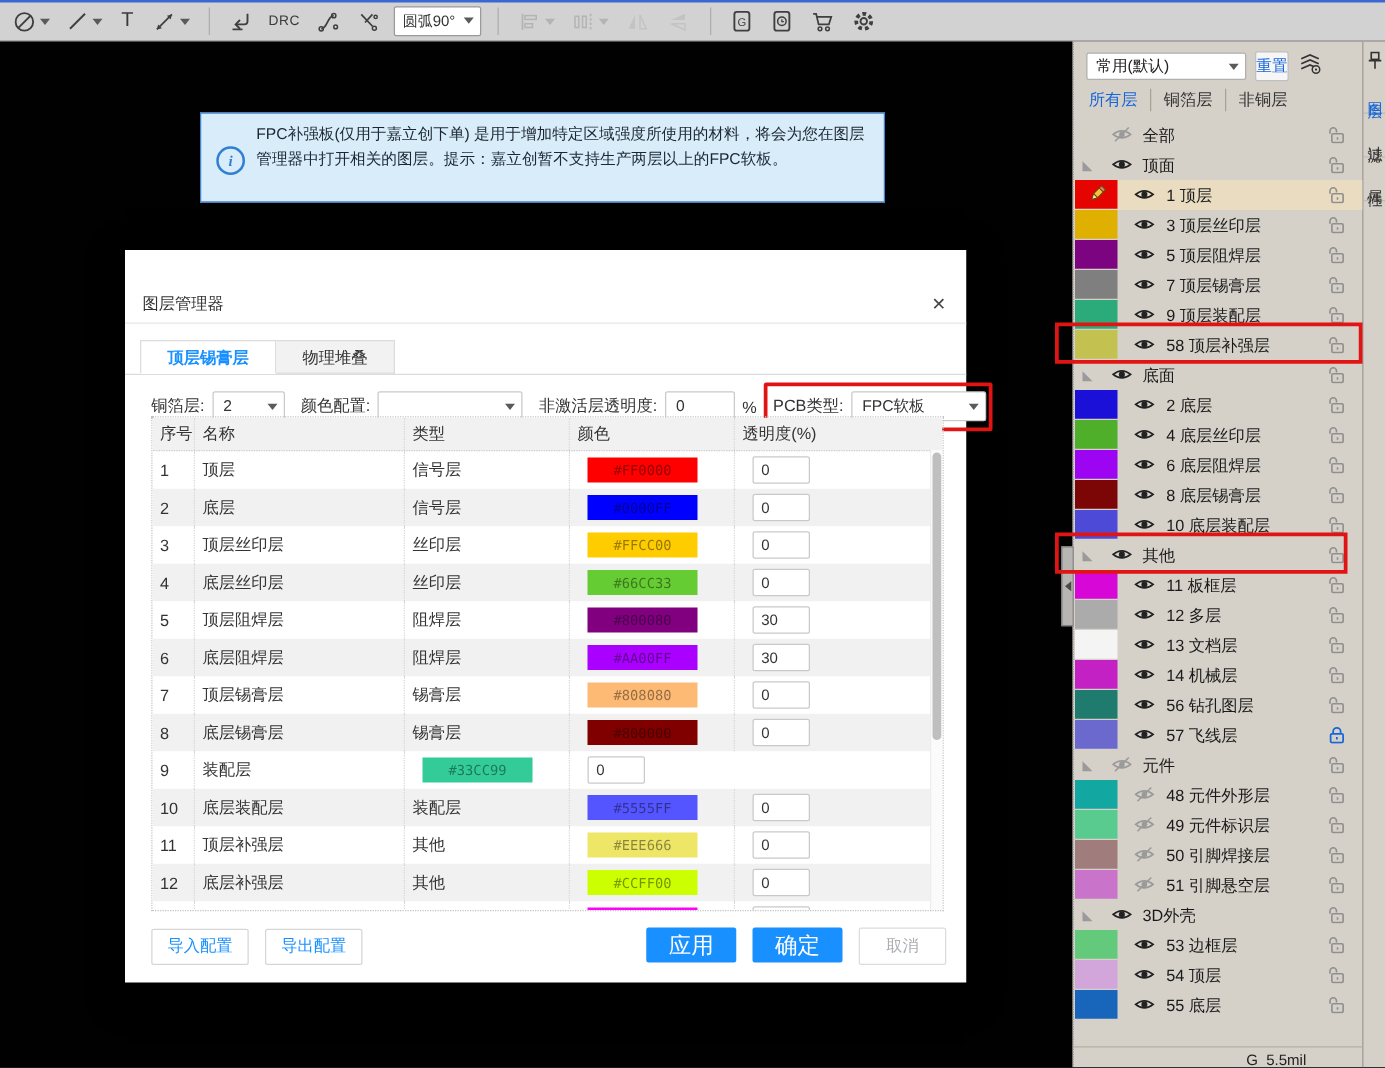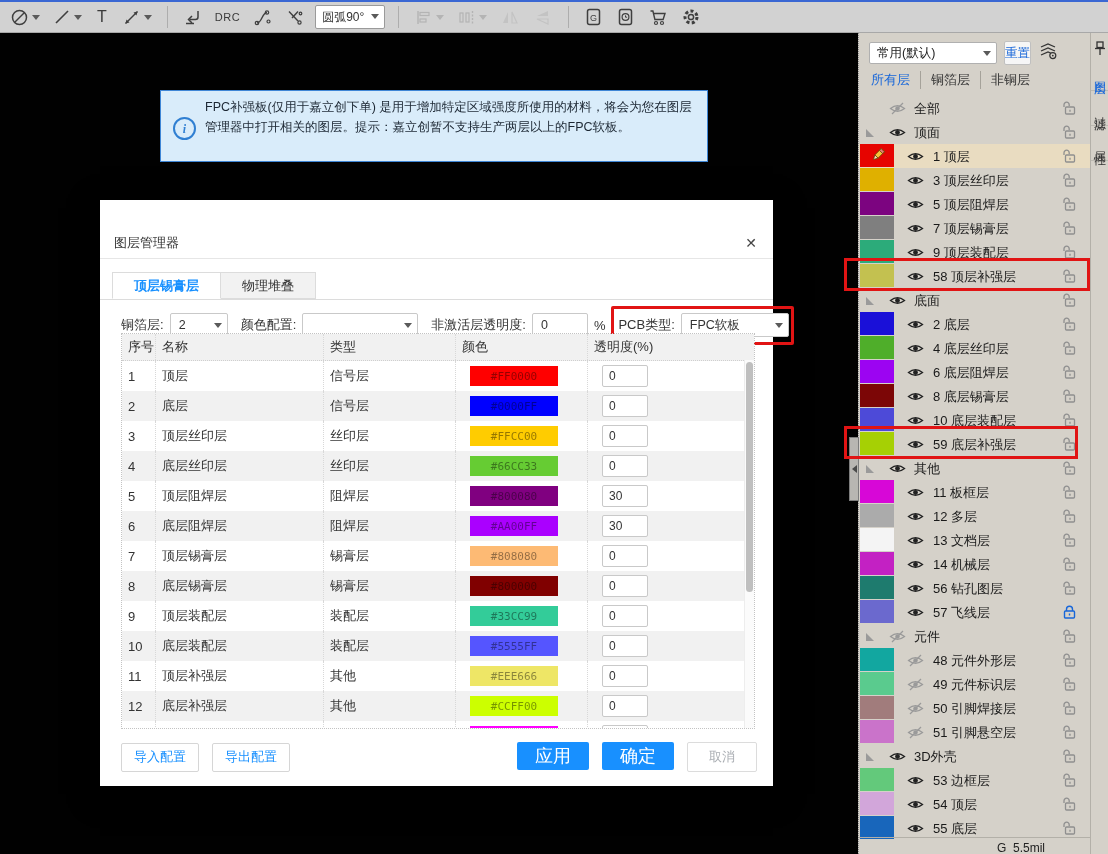--- a/index.html
+++ b/index.html
@@ -396,21 +396,20 @@
             <span class="tcell">锡膏层</span>
             <span class="tcell">
               <span class="chip" style="background:#800000">#800000</span>
             </span>
             <span class="tcell">
               <input class="opin" value="0" style="">
             </span>
           </div>
           <div class="trow">
             <span class="tcell">9</span>
-            <span class="tcell">顶层装配层</span>
             <span class="tcell">装配层</span>
             <span class="tcell">
               <span class="chip" style="background:#33CC99">#33CC99</span>
             </span>
             <span class="tcell">
               <input class="opin" value="0" style="">
             </span>
           </div>
           <div class="trow">
             <span class="tcell">10</span>
@@ -680,33 +679,20 @@
               <path d="M1.5 6.5 Q8.5 0.8 15.5 6.5 Q8.5 12.2 1.5 6.5 Z" fill="none" stroke="#222" stroke-width="1.4"></path>
               <circle cx="8.5" cy="6.5" r="2.4" fill="#222"></circle>
             </svg></span>
           <span class="llabel item">10 底层装配层</span>
           <span class="lock"><svg width="13" height="14" viewBox="0 0 13 14">
               <rect x="2.5" y="6" width="9" height="7" rx="1" fill="none" stroke="#8f8f8f" stroke-width="1.3"></rect>
               <path d="M1 6 V3.8 a2.6 2.6 0 0 1 5.2 0 V5" fill="none" stroke="#8f8f8f" stroke-width="1.3"></path>
               <line x1="7" y1="8.8" x2="7" y2="10.8" stroke="#8f8f8f" stroke-width="1.3"></line>
             </svg></span>
         </div>
-        <div class="lrow item">
-          <span class="swatch" style="background:#a6d004"></span>
-          <span class="eye item"><svg width="17" height="13" viewBox="0 0 17 13">
-              <path d="M1.5 6.5 Q8.5 0.8 15.5 6.5 Q8.5 12.2 1.5 6.5 Z" fill="none" stroke="#222" stroke-width="1.4"></path>
-              <circle cx="8.5" cy="6.5" r="2.4" fill="#222"></circle>
-            </svg></span>
-          <span class="llabel item">59 底层补强层</span>
-          <span class="lock"><svg width="13" height="14" viewBox="0 0 13 14">
-              <rect x="2.5" y="6" width="9" height="7" rx="1" fill="none" stroke="#8f8f8f" stroke-width="1.3"></rect>
-              <path d="M1 6 V3.8 a2.6 2.6 0 0 1 5.2 0 V5" fill="none" stroke="#8f8f8f" stroke-width="1.3"></path>
-              <line x1="7" y1="8.8" x2="7" y2="10.8" stroke="#8f8f8f" stroke-width="1.3"></line>
-            </svg></span>
-        </div>
         <div class="lrow group">
           <span class="tri"></span>
           <span class="eye group"><svg width="17" height="13" viewBox="0 0 17 13">
               <path d="M1.5 6.5 Q8.5 0.8 15.5 6.5 Q8.5 12.2 1.5 6.5 Z" fill="none" stroke="#222" stroke-width="1.4"></path>
               <circle cx="8.5" cy="6.5" r="2.4" fill="#222"></circle>
             </svg></span>
           <span class="llabel group">其他</span>
           <span class="lock"><svg width="13" height="14" viewBox="0 0 13 14">
               <rect x="2.5" y="6" width="9" height="7" rx="1" fill="none" stroke="#8f8f8f" stroke-width="1.3"></rect>
               <path d="M1 6 V3.8 a2.6 2.6 0 0 1 5.2 0 V5" fill="none" stroke="#8f8f8f" stroke-width="1.3"></path>

